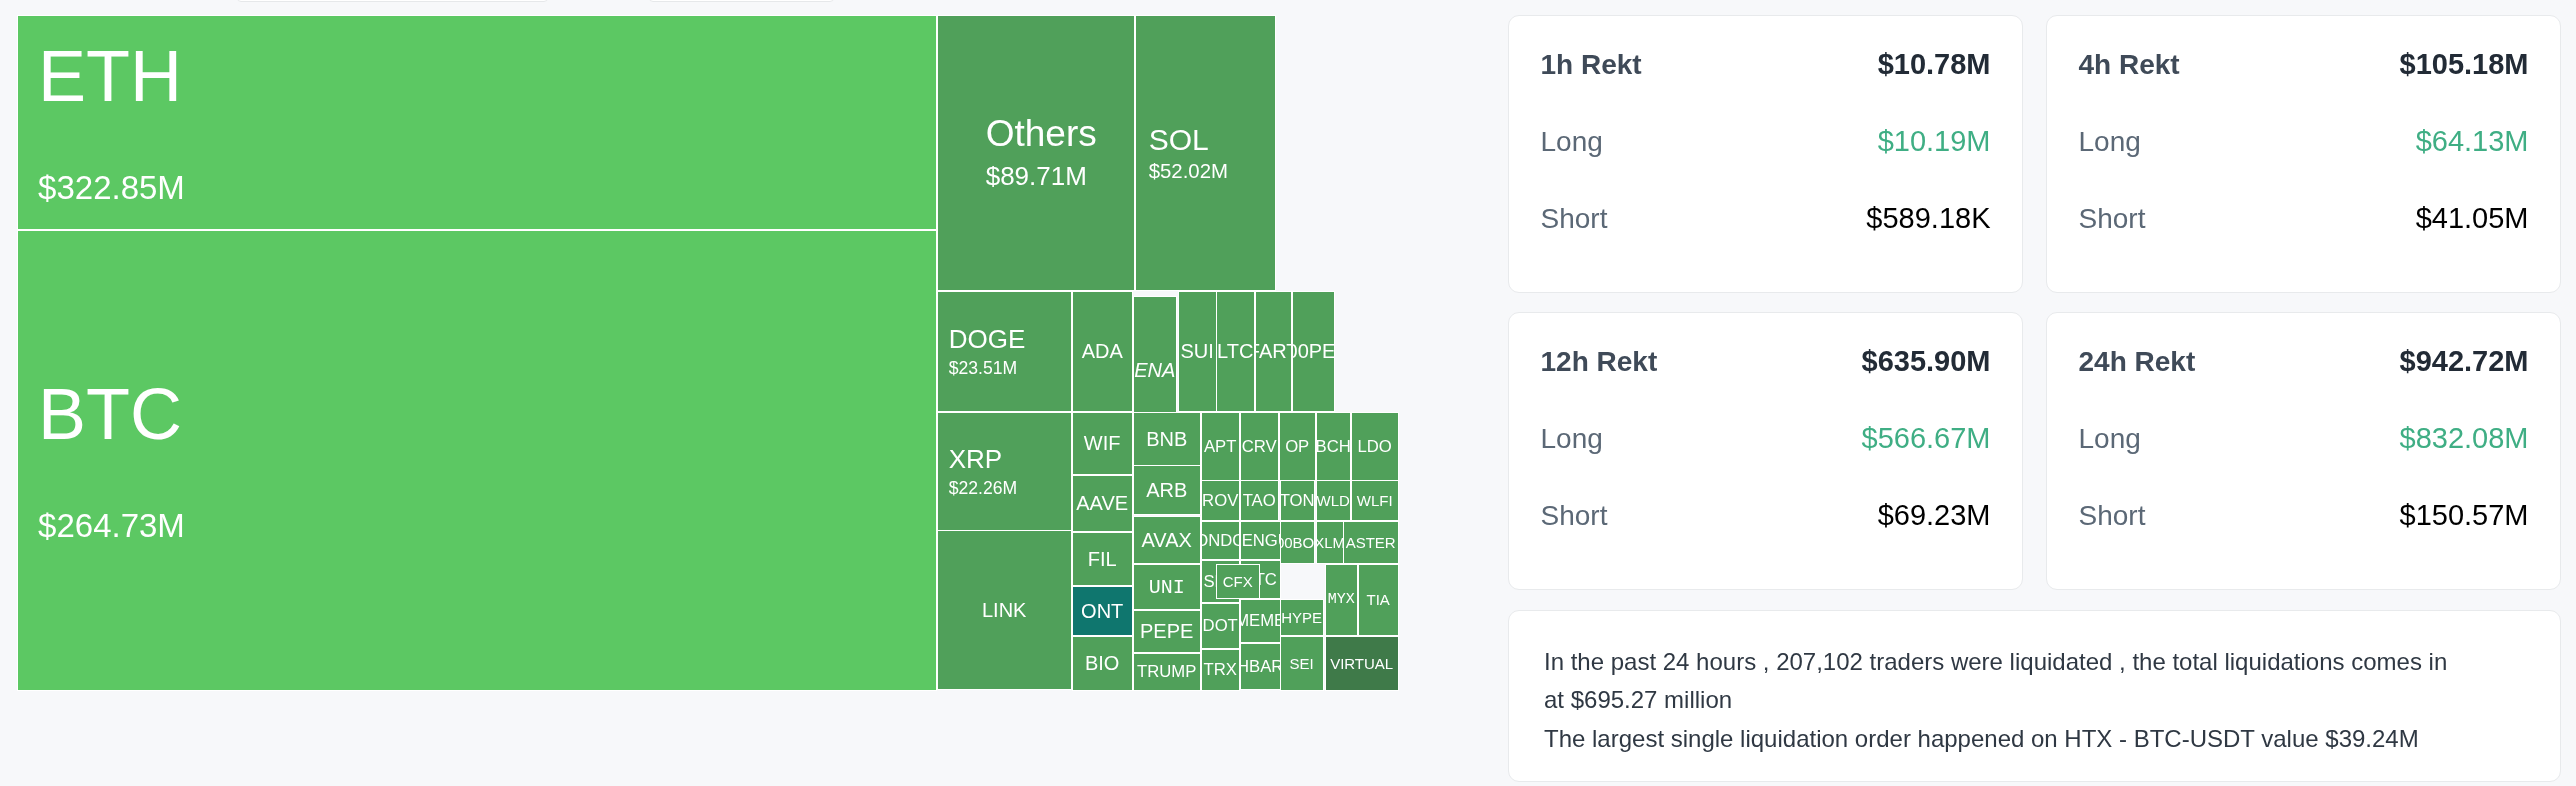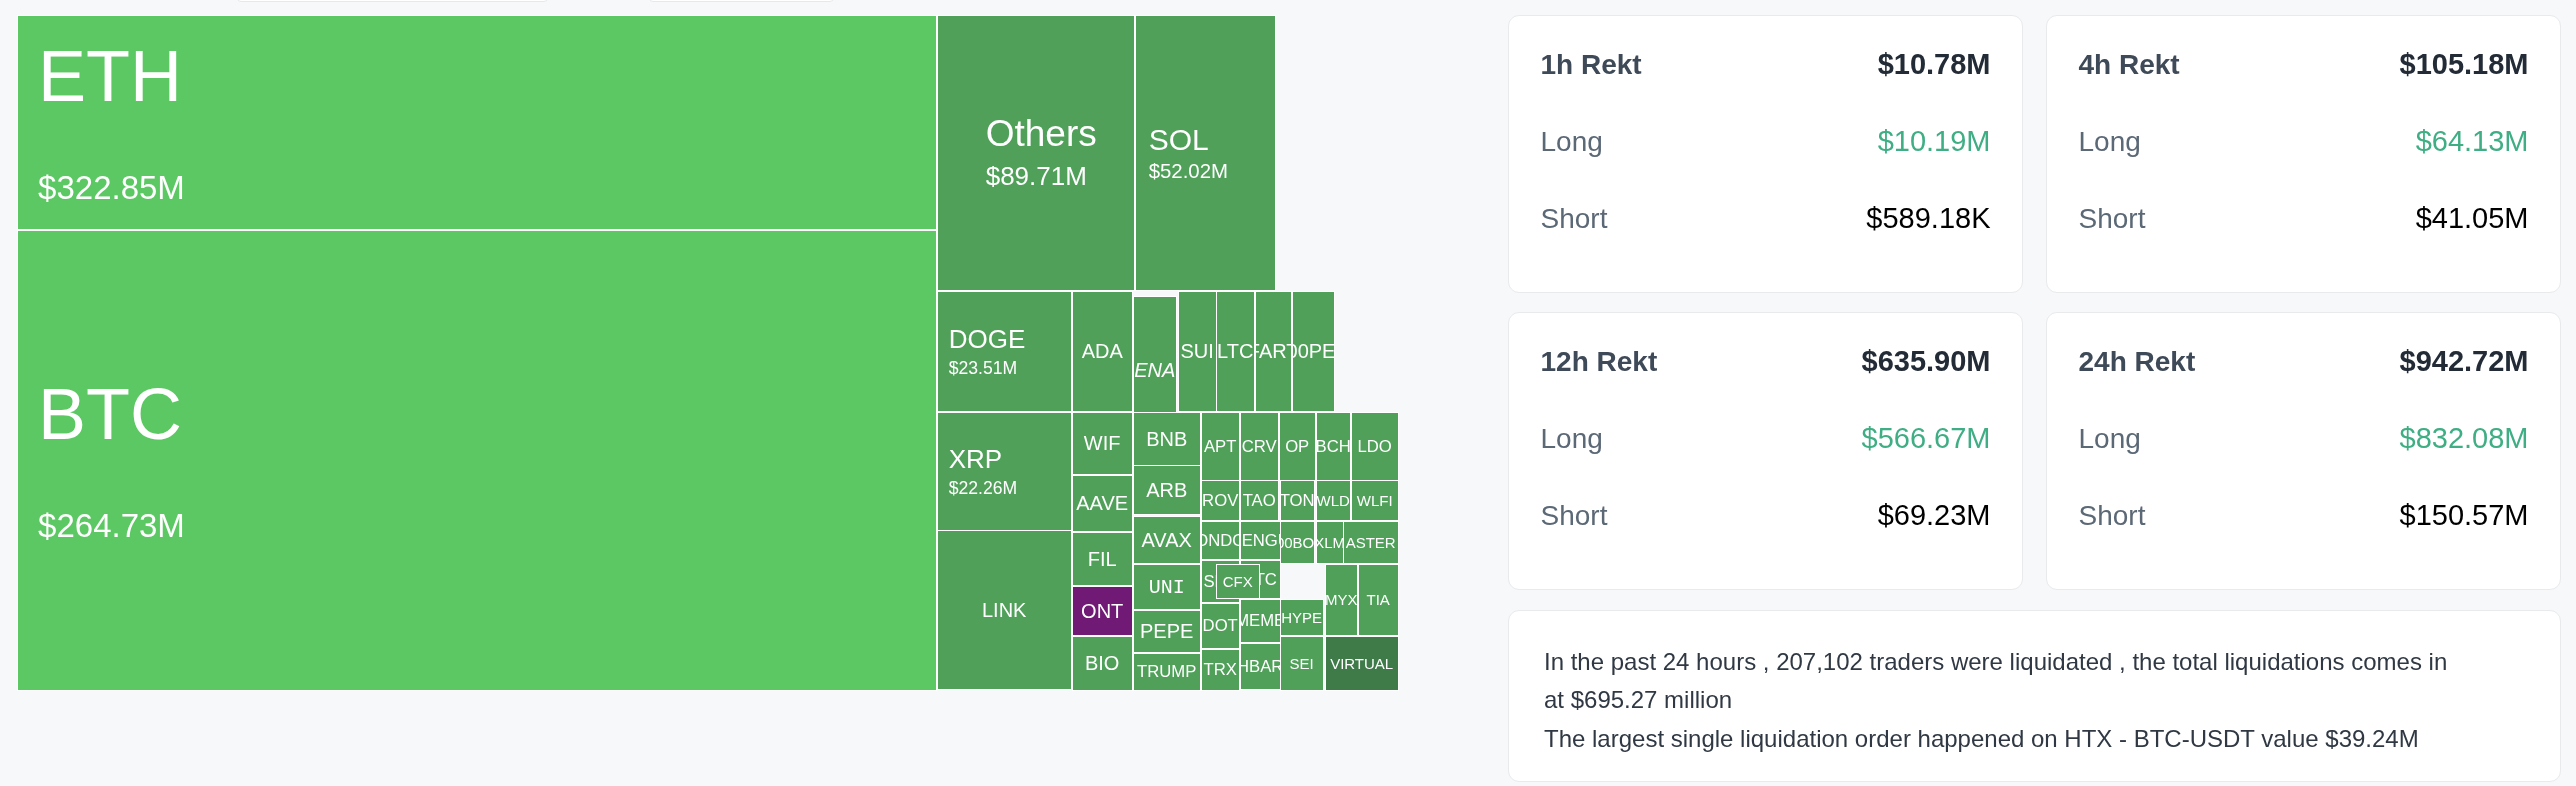--- a/index.html
+++ b/index.html
@@ -29,21 +29,21 @@
     border: 1.9px solid #ffffff;
     overflow: hidden;
     color: #ffffff;
     display: flex;
     flex-direction: column;
     justify-content: center;
     align-items: flex-start;
     white-space: nowrap;
   }
   .tile.bright  { background: #5cc863; }
-  .tile.red     { background: #701a75; }
+  .tile.red     { background: #0f766e; }
   .tile.dark    { background: #3f7a49; }
 
   .tile .sym { font-weight: 400; line-height: 1.05; }
   .tile .val { font-weight: 400; line-height: 1.05; }
 
   
   .tile.huge  { padding: 0 20.4px; }
   .tile.huge .sym { font-size: 72px; margin-bottom: 56px; }
   .tile.huge .val { font-size: 33px; }
 
@@ -248,21 +248,21 @@
       </div>
       <div class="tile  xxs" style="left: 1199px; top: 549px; width: 44px; height: 35px;">
         <div class="sym">CFX</div>
       </div>
       <div class="tile  xxs" style="left: 1263px; top: 584px; width: 44px; height: 37px;">
         <div class="sym">HYPE</div>
       </div>
       <div class="tile  xxs" style="left: 1263px; top: 621px; width: 44px; height: 55px;">
         <div class="sym">SEI</div>
       </div>
-      <div class="tile  xxs" style="left: 1308px; top: 549px; width: 33px; height: 72px;">
+      <div class="tile  xxs" style="left: 1308px; top: 549px; width: 33px; height: 72px; font-family: Liberation Mono, monospace;">
         <div class="sym">MYX</div>
       </div>
       <div class="tile  xxs" style="left: 1341px; top: 549px; width: 41px; height: 72px;">
         <div class="sym">TIA</div>
       </div>
       <div class="tile dark xxs" style="left: 1308px; top: 621px; width: 74px; height: 55px;">
         <div class="sym">VIRTUAL</div>
       </div>
     </div>
 

